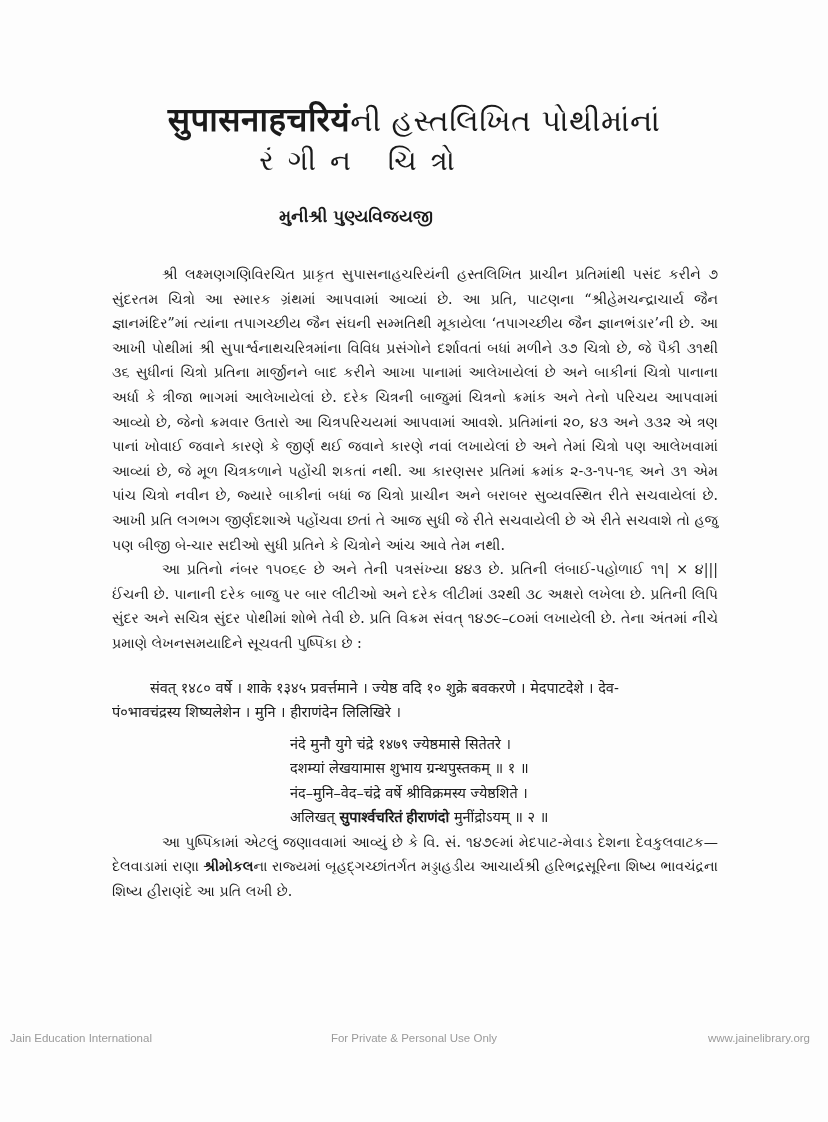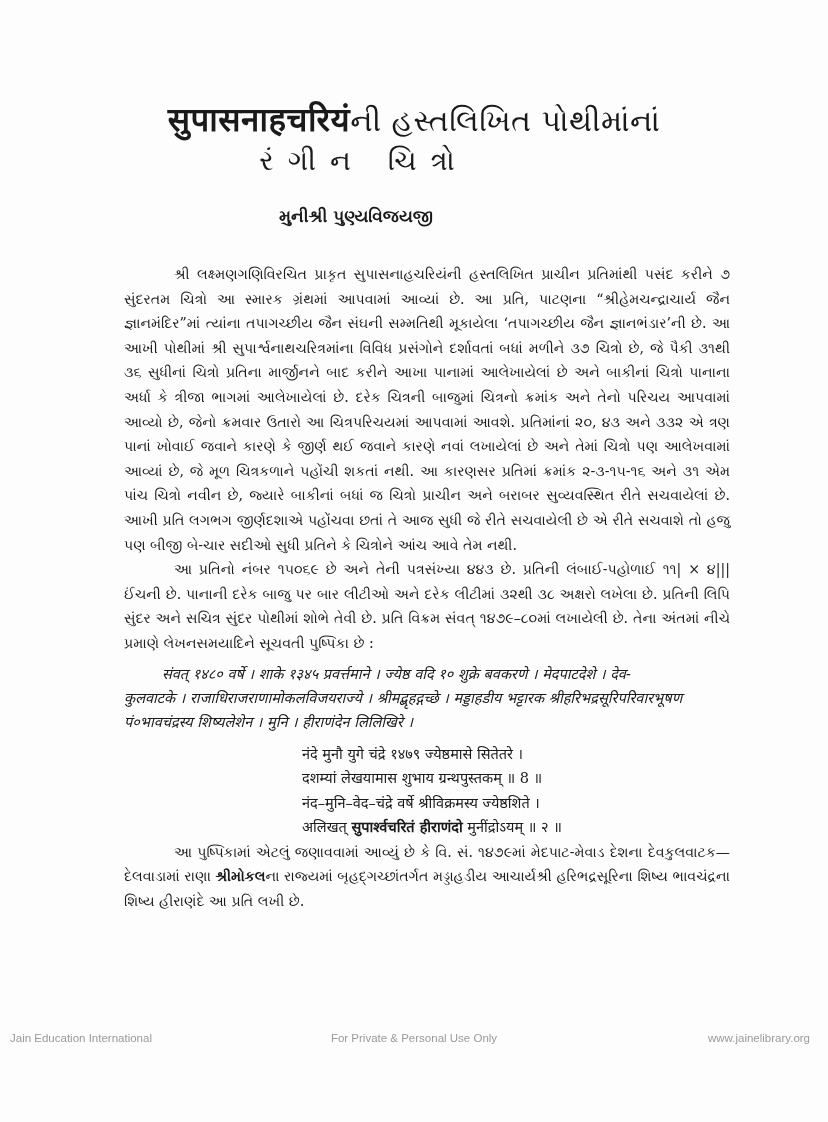--- a/index.html
+++ b/index.html
@@ -14,30 +14,30 @@
   .title .gu { font-weight:normal; font-size:30px; }
   .subtitle {
     position:absolute; left:0; width:728px; top:143px; text-align:center;
     font-size:28px; letter-spacing:14px; line-height:36px;
   }
   .author {
     position:absolute; left:0; width:712px; top:205px; text-align:center;
     font-size:17px; font-weight:bold; line-height:22px;
   }
   .body {
-    position:absolute; left:124px; width:606px; top:262px;
+    position:absolute; left:112px; width:606px; top:262px;
     font-size:14.2px; line-height:24.6px; text-align:justify;
   }
   .body p { margin:0; text-indent:50px; }
   .body p.gap { }
-  .sanskrit { margin-top:6px; font-size:14.5px; line-height:24px;font-style:italic; }
+  .sanskrit { margin-top:20px; font-size:14.5px; line-height:24px; }
   .sanskrit .first { text-indent:38px; }
   .verse { margin:8px 0 0 0; padding-left:178px; font-size:14.5px; line-height:24.5px; }
   .verse div { white-space:nowrap; }
-  .verse .bold, .bold { font-weight:bold; }
+  .verse .bold, .bold { font-weight:bold;font-family:Liberation Serif, serif; }
   .footer {
     position:absolute; left:0; width:820px; top:1032px; height:20px;
     font-family:"Liberation Sans", sans-serif; font-size:11.5px; color:#9a9a9a;
   }
   .footer span { position:absolute; top:0; }
   .footer .l { left:10px; }
   .footer .c { left:0; width:828px; text-align:center; }
   .footer .r { right:10px;margin-left:37px; }
 </style>
 </head>
@@ -48,27 +48,26 @@
 <div class="subtitle">રંગીન ચિત્રો</div>
 
 <div class="author">મુનીશ્રી પુણ્યવિજયજી</div>
 
 <div class="body">
   <p>શ્રી લક્ષ્મણગણિવિરચિત પ્રાકૃત સુપાસનાહચરિયંની હસ્તલિખિત પ્રાચીન પ્રતિમાંથી પસંદ કરીને ૭ સુંદરતમ ચિત્રો આ સ્મારક ગ્રંથમાં આપવામાં આવ્યાં છે. આ પ્રતિ, પાટણના “શ્રીહેમચન્દ્રાચાર્ય જૈન જ્ઞાનમંદિર”માં ત્યાંના તપાગચ્છીય જૈન સંઘની સમ્મતિથી મૂકાયેલા ‘તપાગચ્છીય જૈન જ્ઞાનભંડાર’ની છે. આ આખી પોથીમાં શ્રી સુપાર્શ્વનાથચરિત્રમાંના વિવિધ પ્રસંગોને દર્શાવતાં બધાં મળીને ૩૭ ચિત્રો છે, જે પૈકી ૩૧થી ૩૬ સુધીનાં ચિત્રો પ્રતિના માર્જીનને બાદ કરીને આખા પાનામાં આલેખાયેલાં છે અને બાકીનાં ચિત્રો પાનાના અર્ધા કે ત્રીજા ભાગમાં આલેખાયેલાં છે. દરેક ચિત્રની બાજુમાં ચિત્રનો ક્રમાંક અને તેનો પરિચય આપવામાં આવ્યો છે, જેનો ક્રમવાર ઉતારો આ ચિત્રપરિચયમાં આપવામાં આવશે. પ્રતિમાંનાં ૨૦, ૪૩ અને ૩૩૨ એ ત્રણ પાનાં ખોવાઈ જવાને કારણે કે જીર્ણ થઈ જવાને કારણે નવાં લખાયેલાં છે અને તેમાં ચિત્રો પણ આલેખવામાં આવ્યાં છે, જે મૂળ ચિત્રકળાને પહોંચી શકતાં નથી. આ કારણસર પ્રતિમાં ક્રમાંક ૨-૩-૧૫-૧૬ અને ૩૧ એમ પાંચ ચિત્રો નવીન છે, જ્યારે બાકીનાં બધાં જ ચિત્રો પ્રાચીન અને બરાબર સુવ્યવસ્થિત રીતે સચવાયેલાં છે. આખી પ્રતિ લગભગ જીર્ણદશાએ પહોંચવા છતાં તે આજ સુધી જે રીતે સચવાયેલી છે એ રીતે સચવાશે તો હજુ પણ બીજી બે-ચાર સદીઓ સુધી પ્રતિને કે ચિત્રોને આંચ આવે તેમ નથી.</p>
   <p class="gap">આ પ્રતિનો નંબર ૧૫૦૬૯ છે અને તેની પત્રસંખ્યા ૪૪૩ છે. પ્રતિની લંબાઈ-પહોળાઈ ૧૧| × ૪||| ઈંચની છે. પાનાની દરેક બાજુ પર બાર લીટીઓ અને દરેક લીટીમાં ૩૨થી ૩૮ અક્ષરો લખેલા છે. પ્રતિની લિપિ સુંદર અને સચિત્ર સુંદર પોથીમાં શોભે તેવી છે. પ્રતિ વિક્રમ સંવત્ ૧૪૭૯–૮૦માં લખાયેલી છે. તેના અંતમાં નીચે પ્રમાણે લેખનસમયાદિને સૂચવતી પુષ્પિકા છે :</p>
 
   <div class="sanskrit">
     <div class="first">संवत् १४८० वर्षे । शाके १३४५ प्रवर्त्तमाने । ज्येष्ठ वदि १० शुक्रे बवकरणे । मेदपाटदेशे । देव-</div>
-    <div>कुलवाटके । राजाधिराजराणामोकलविजयराज्ये । श्रीमद्बृहद्गच्छे । मड्डाहडीय भट्टारक श्रीहरिभद्रसूरिपरिवारभूषण</div>
     <div>पं०भावचंद्रस्य शिष्यलेशेन । मुनि । हीराणंदेन लिलिखिरे ।</div>
   </div>
 
   <div class="verse">
     <div>नंदे मुनौ युगे चंद्रे १४७९ ज्येष्ठमासे सितेतरे ।</div>
-    <div>दशम्यां लेखयामास शुभाय ग्रन्थपुस्तकम् ॥ 8 ॥</div>
+    <div>दशम्यां लेखयामास शुभाय ग्रन्थपुस्तकम् ॥ १ ॥</div>
     <div>नंद–मुनि–वेद–चंद्रे वर्षे श्रीविक्रमस्य ज्येष्ठशिते ।</div>
     <div><span>अलिखत् </span><span class="bold">सुपार्श्वचरितं हीराणंदो</span><span> मुनींद्रोऽयम् ॥ २ ॥</span></div>
   </div>
 
   <p class="gap"><span>આ પુષ્પિકામાં એટલું જણાવવામાં આવ્યું છે કે વિ. સં. ૧૪૭૯માં મેદપાટ-મેવાડ દેશના દેવકુલવાટક—દેલવાડામાં રાણા </span><span class="bold">શ્રીમોકલ</span><span>ના રાજ્યમાં બૃહદ્ગચ્છાંતર્ગત મડ્ડાહડીય આચાર્યશ્રી હરિભદ્રસૂરિના શિષ્ય ભાવચંદ્રના શિષ્ય હીરાણંદે આ પ્રતિ લખી છે.</span></p>
 </div>
 
 <div class="footer">
   <span class="l">Jain Education International</span>
   <span class="c">For Private &amp; Personal Use Only</span>

